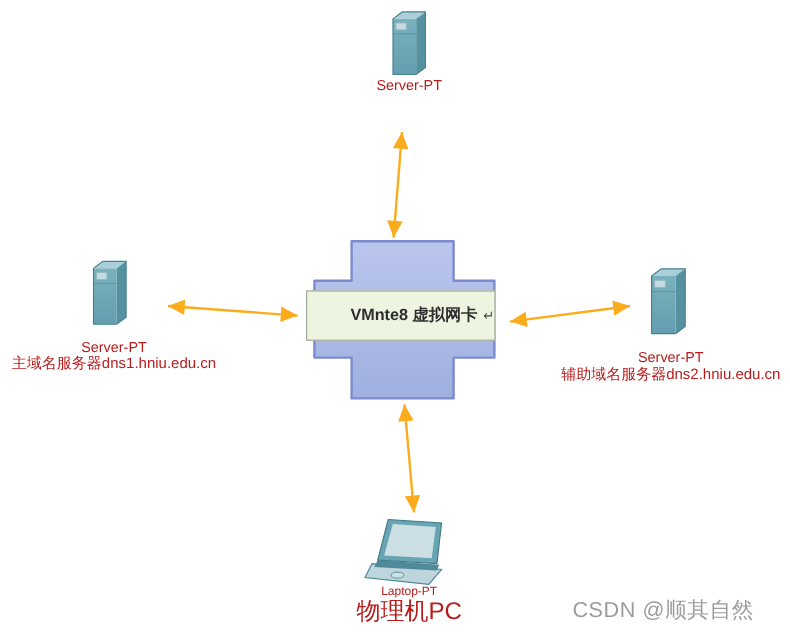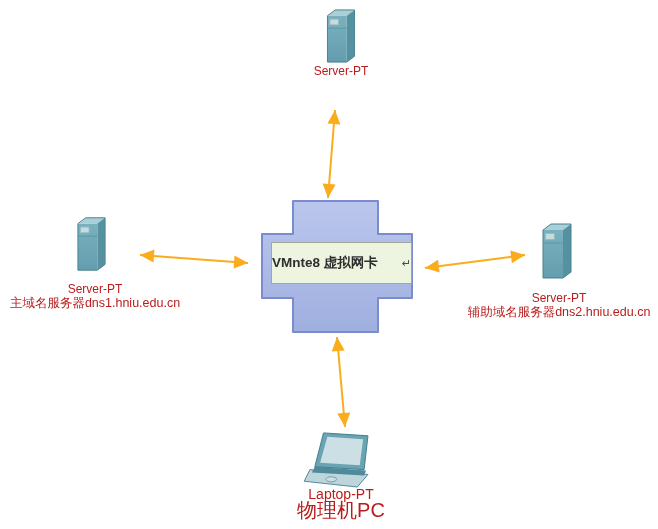--- a/index.html
+++ b/index.html
@@ -6,27 +6,27 @@
   .canvas{
     position:relative;width:658px;height:529px;background:#ffffff;overflow:hidden;
     font-family:"Liberation Sans",sans-serif;
   }
   .abs{position:absolute;}
   svg{display:block;}
   
   .dev-labels{position:absolute;text-align:center;color:#b91c1c;white-space:nowrap;}
   .dev-model{font-size:12px;line-height:14px;}
   .dev-name{font-size:12.5px;line-height:15px;}
-  .laptop-labels .dev-model{font-size:14px;line-height:16px;}
+  .laptop-labels .dev-model{font-size:10px;line-height:16px;}
   .laptop-labels .dev-name{font-size:20px;line-height:17px;}
   
   .hub-label-box{
-    position:absolute;left:271px;top:242px;width:141px;height:42px;
+    position:absolute;left:255px;top:242px;width:158px;height:42px;
     background:#edf5e0;border:1px solid #a3a79a;box-sizing:border-box;
-    display:flex;align-items:center;justify-content:space-between;
+    display:flex;align-items:center;justify-content:flex-end;
     font-size:13.5px;font-weight:bold;color:#2e2e2e;white-space:nowrap;
   }
   .return-mark{font-weight:normal;font-size:11px;color:#4a4a4a;margin-left:5px;}
   
   .wm-csdn{
     position:absolute;left:477px;top:496px;font-size:18px;letter-spacing:.5px;
     color:#9c9c9c;white-space:nowrap;
   }
   .wm-zhihu{
     position:absolute;left:496px;top:487px;font-size:21px;letter-spacing:3px;
@@ -127,14 +127,15 @@
     <polygon points="11,38 64,42 62,47 8,44" fill="#50899a"></polygon>
     <ellipse cx="28" cy="51" rx="5.5" ry="2.6" fill="#cfe0e5" stroke="#68a0ae" stroke-width="1"></ellipse>
     <polygon points="20,3 66,6 62,41 11,38" fill="#68a4b2" stroke="#3f7c8b" stroke-width="1"></polygon>
     <polygon points="24,7 61,9.5 57.5,36.5 16.5,34" fill="#ccdfe5"></polygon>
   </svg>
   <div class="dev-labels laptop-labels" style="left:241px;top:486px;width:200px">
     <div class="dev-model">Laptop-PT</div>
     <div class="dev-name">物理机PC</div>
   </div>
 
+  <div class="wm-csdn">CSDN @顺其自然</div>
 
 </div>
 
 </body></html>

